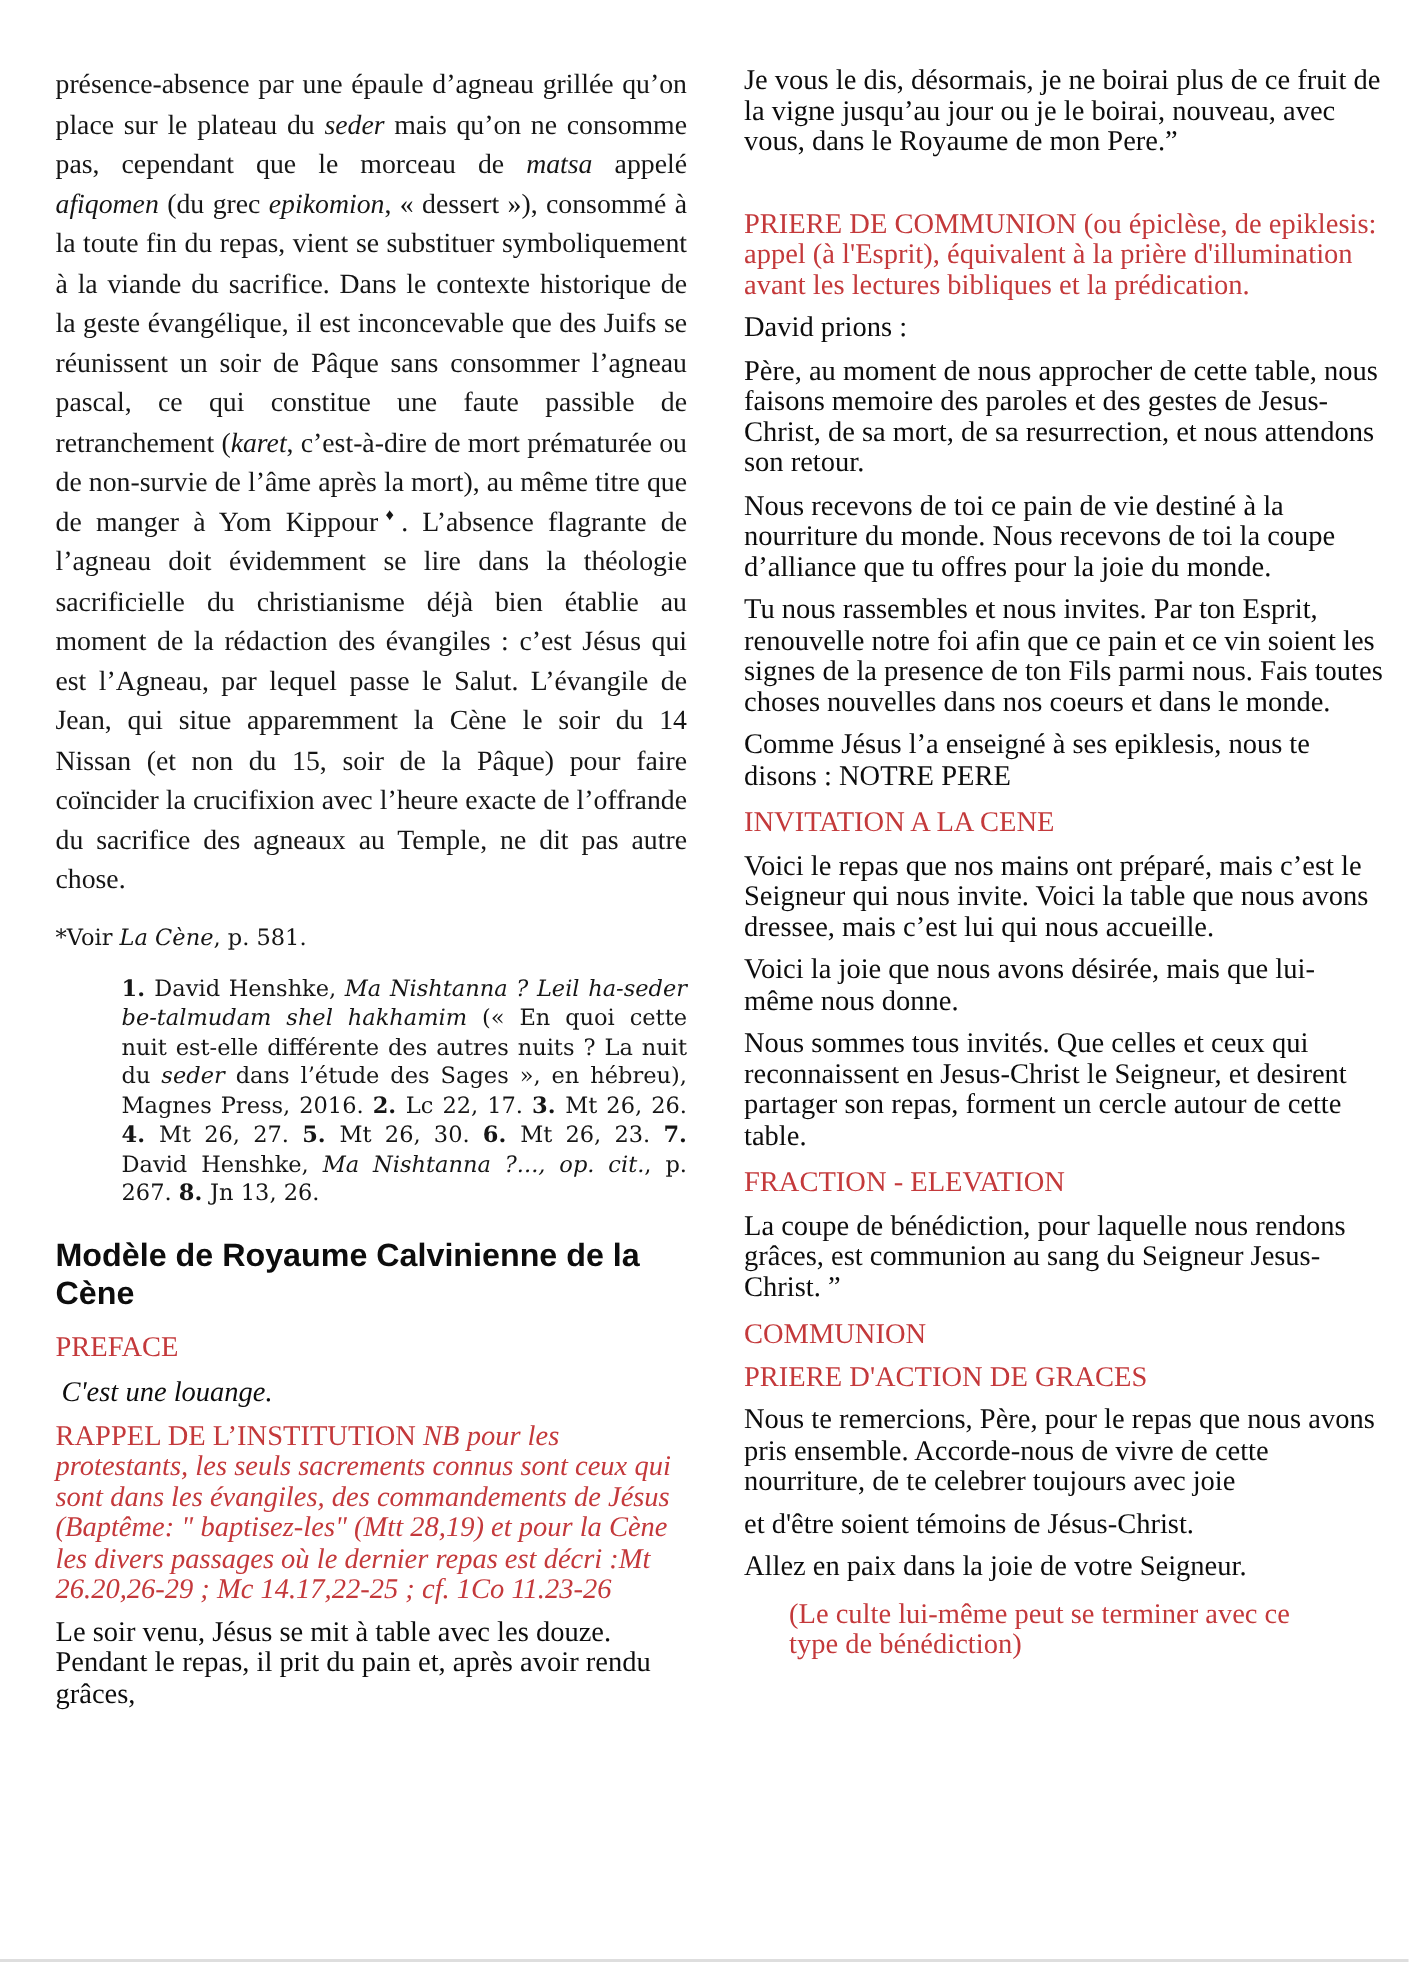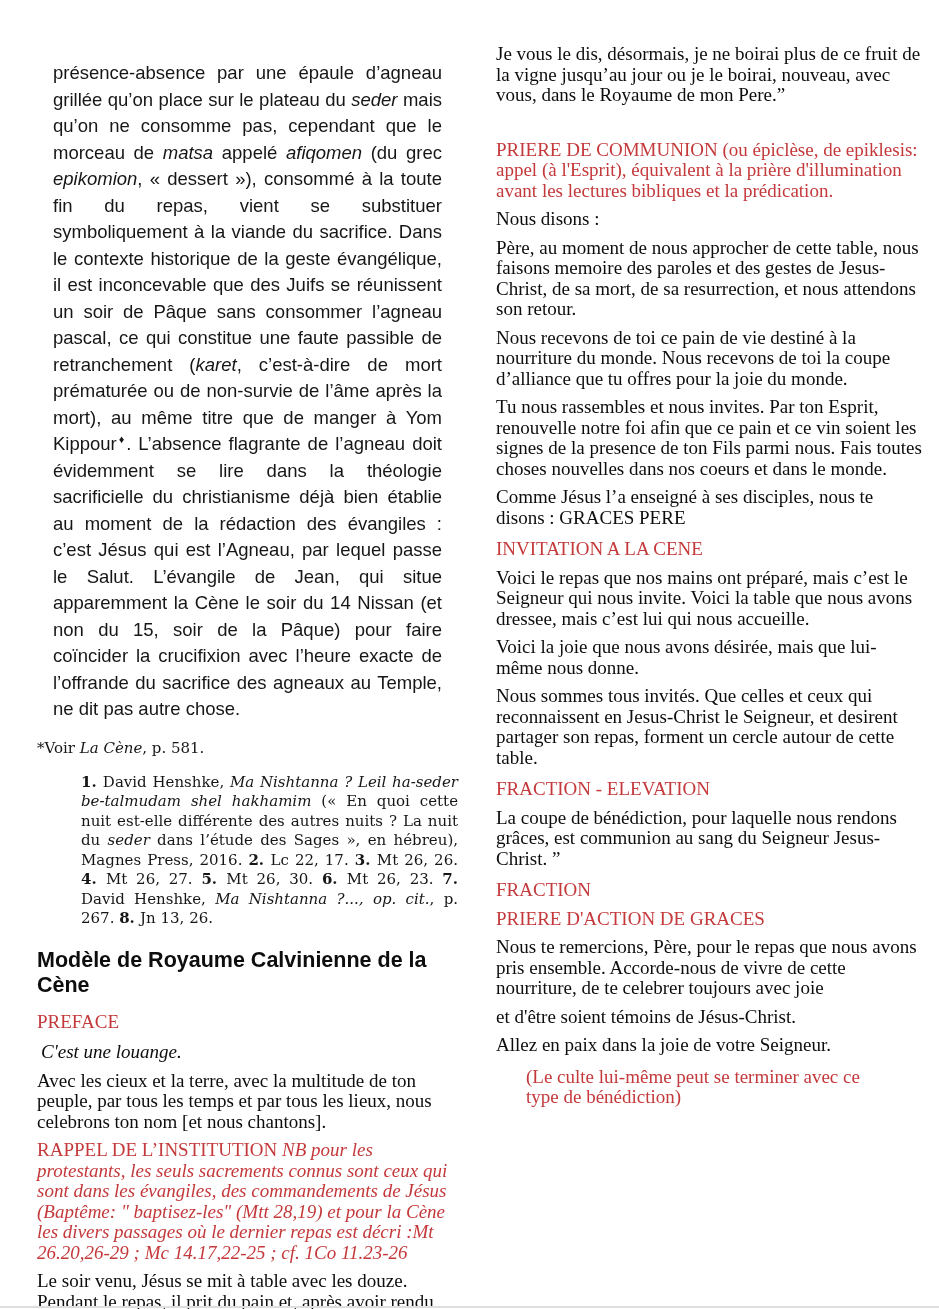--- a/index.html
+++ b/index.html
@@ -8,24 +8,24 @@
     width:939px; height:1309px; position:relative;
     background:#ffffff; overflow:hidden;
     font-family:"Liberation Serif", serif;
   }
   .col { position:absolute; top:44px; }
   .col-left  { left:37px;  width:421px; }
   .col-right { left:496px; width:427px; }
 
   
   .article {
-    font-family:Liberation Sans, sans-serif;
+    font-family:Liberation Serif, serif;
     font-size:18.5px; line-height:26.5px;
     text-align:justify; color:var(--ink);
-    margin:16px;
+    margin:0;
   }
   .footnote-star {
     font-family:"DejaVu Serif", serif;
     font-size:15px; line-height:19px;
     color:var(--ink); margin-top:15px;
   }
   .notes {
     font-family:"DejaVu Serif", serif;
     font-size:15px; line-height:19.5px;
     text-align:justify; color:var(--ink); margin-top:13px;margin-left:44px;
@@ -61,41 +61,40 @@
 <body>
 
 <div class="col col-left">
   <p class="article"><span>présence-absence par une épaule d’agneau grillée qu’on place sur le plateau du </span><span style="font-style: italic;">seder</span><span> mais qu’on ne consomme pas, cependant que le morceau de </span><span style="font-style: italic;">matsa</span><span> appelé </span><span style="font-style: italic;">afiqomen</span><span> (du grec </span><span style="font-style: italic;">epikomion</span><span>, « dessert »), consommé à la toute fin du repas, vient se substituer symboliquement à la viande du sacrifice. Dans le contexte historique de la geste évangélique, il est inconcevable que des Juifs se réunissent un soir de Pâque sans consommer l’agneau pascal, ce qui constitue une faute passible de retranchement (</span><span style="font-style: italic;">karet</span><span>, c’est-à-dire de mort prématurée ou de non-survie de l’âme après la mort), au même titre que de manger à Yom Kippour</span><sup>♦</sup><span>. L’absence flagrante de l’agneau doit évidemment se lire dans la théologie sacrificielle du christianisme déjà bien établie au moment de la rédaction des évangiles : c’est Jésus qui est l’Agneau, par lequel passe le Salut. L’évangile de Jean, qui situe apparemment la Cène le soir du 14 Nissan (et non du 15, soir de la Pâque) pour faire coïncider la crucifixion avec l’heure exacte de l’offrande du sacrifice des agneaux au Temple, ne dit pas autre chose.</span></p>
   <p class="footnote-star"><span>*Voir </span><span style="font-style: italic;">La Cène</span><span>, p. 581.</span></p>
   <p class="notes"><span style="font-weight: bold;">1. </span><span>David Henshke, </span><span style="font-style: italic;">Ma Nishtanna ? Leil ha-seder be-talmudam shel hakhamim</span><span> (« En quoi cette nuit est-elle différente des autres nuits ? La nuit du </span><span style="font-style: italic;">seder</span><span> dans l’étude des Sages », en hébreu), Magnes Press, 2016. </span><span style="font-weight: bold;">2. </span><span>Lc 22, 17. </span><span style="font-weight: bold;">3. </span><span>Mt 26, 26. </span><span style="font-weight: bold;">4. </span><span>Mt 26, 27. </span><span style="font-weight: bold;">5. </span><span>Mt 26, 30. </span><span style="font-weight: bold;">6. </span><span>Mt 26, 23. </span><span style="font-weight: bold;">7. </span><span>David Henshke, </span><span style="font-style: italic;">Ma Nishtanna ?..., op. cit.</span><span>, p. 267. </span><span style="font-weight: bold;">8. </span><span>Jn 13, 26.</span></p>
   <h1 class="sans-heading">Modèle de Royaume Calvinienne de la Cène</h1>
 
   <p class="lit-head gap">PREFACE</p>
   <p class="lit-par preface-intro">C'est une louange.</p>
-  <p class="lit-par">Avec les cieux et la terre, avec la multitude de ton peuple, par tous les temps et par tous les lieux, nous celebrons ton nom [et nous chantons].</p>
   <p class="lit-head"><span>RAPPEL DE L’INSTITUTION  </span><span style="font-style: italic;">NB pour les protestants, les seuls sacrements connus sont ceux qui sont dans les évangiles, des commandements de Jésus (Baptême: " baptisez-les" (Mtt 28,19) et pour la Cène les divers passages où le dernier repas est décri :Mt 26.20,26-29 ; Mc 14.17,22-25 ; cf. 1Co 11.23-26</span></p>
   <p class="lit-par"> Le soir venu, Jésus se mit à table avec les douze. Pendant le repas, il prit du pain et, après avoir rendu grâces,</p>
 
 </div>
 
 <div class="col col-right">
   <p class="lit-par first">Je vous le dis, désormais, je ne boirai plus de ce fruit de la vigne jusqu’au jour ou je le boirai, nouveau, avec vous, dans le Royaume de mon Pere.”</p>
   <p class="lit-head big-gap">PRIERE DE COMMUNION  (ou épiclèse, de epiklesis: appel (à l'Esprit), équivalent à la prière d'illumination avant les lectures bibliques et la prédication.</p>
-  <p class="lit-par">Nous disons :</p>
+  <p class="lit-par">David prions :</p>
   <p class="lit-par">Père, au moment de nous approcher de cette table, nous faisons memoire des paroles et des gestes de Jesus-Christ, de sa mort, de sa resurrection, et nous attendons son retour.</p>
   <p class="lit-par">Nous recevons de toi ce pain de vie destiné à la nourriture du monde. Nous recevons de toi la coupe d’alliance que tu offres pour la joie du monde.</p>
   <p class="lit-par">Tu nous rassembles et nous invites. Par ton Esprit, renouvelle notre foi afin que ce pain et ce vin soient les signes de la presence de ton Fils parmi nous. Fais toutes choses nouvelles dans nos coeurs et dans le monde.</p>
-  <p class="lit-par">Comme Jésus l’a enseigné à ses disciples, nous te disons :  GRACES PERE</p>
+  <p class="lit-par">Comme Jésus l’a enseigné à ses epiklesis, nous te disons :  NOTRE PERE</p>
   <p class="lit-head gap">INVITATION A LA CENE</p>
   <p class="lit-par">Voici le repas que nos mains ont préparé, mais c’est le Seigneur qui nous invite. Voici la table que nous avons dressee, mais c’est lui qui nous accueille.</p>
   <p class="lit-par">Voici la joie que nous avons désirée, mais que lui-même nous donne.</p>
   <p class="lit-par">Nous sommes tous invités. Que celles et ceux qui reconnaissent en Jesus-Christ le Seigneur, et desirent partager son repas, forment un cercle autour de cette table.</p>
   <p class="lit-head gap">FRACTION - ELEVATION</p>
   <p class="lit-par">La coupe de bénédiction, pour laquelle nous rendons grâces, est communion au sang du Seigneur Jesus-Christ. ”</p>
-  <p class="lit-head gap">FRACTION</p>
+  <p class="lit-head gap">COMMUNION</p>
   <p class="lit-head">PRIERE D'ACTION DE GRACES</p>
   <p class="lit-par">Nous te remercions, Père, pour le repas que nous avons pris ensemble. Accorde-nous de vivre de cette nourriture, de te celebrer toujours avec joie</p>
   <p class="lit-par">et d'être soient témoins de Jésus-Christ.</p>
   <p class="lit-par">Allez en paix dans la joie de votre Seigneur.</p>
   <p class="lit-par closing">(Le culte lui-même peut se terminer avec ce type de bénédiction)</p>
 </div>
 
 <div class="bottom-rule"></div>
 
 </body></html>

